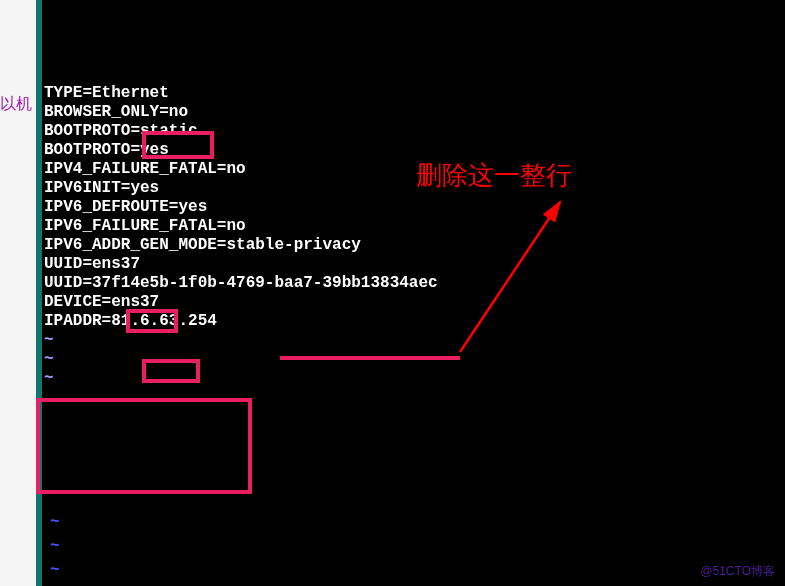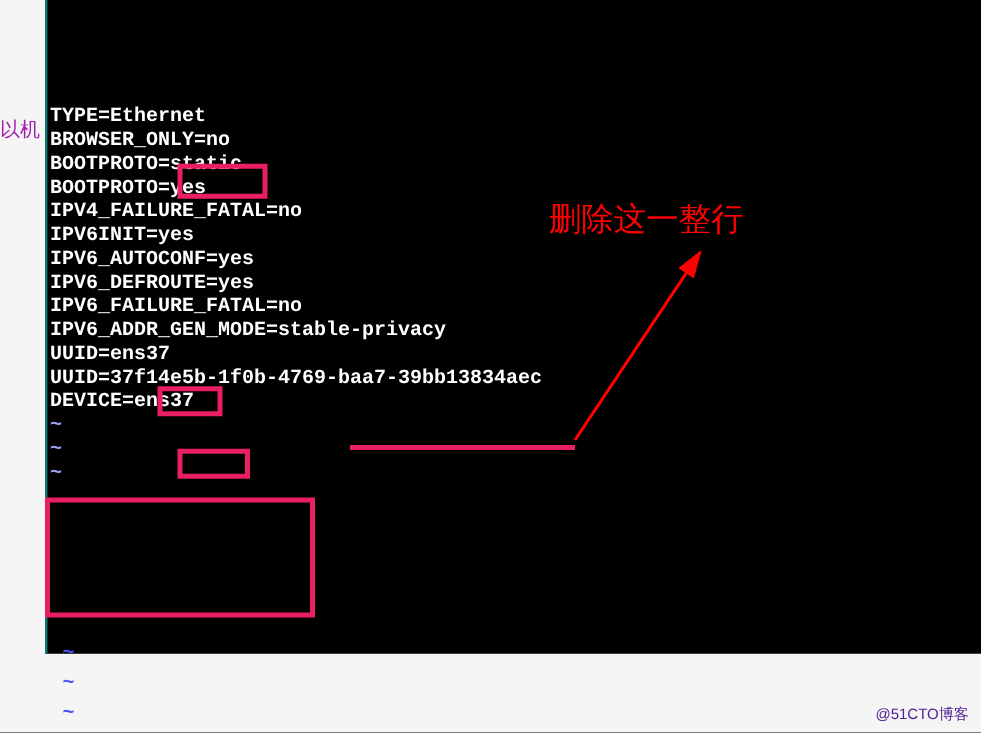--- a/index.html
+++ b/index.html
@@ -21,23 +21,23 @@
       top: 94px;
       font-size: 16px;
       color: #a21caf;
       font-family: sans-serif;
     }
     .terminal {
       position: absolute;
       left: 36px;
       top: 0;
       width: 749px;
-      height: 523px;
+      height: 586px;
       background: #000;
-      border-left: 2px solid #0f766e;
+      border-left: 6px solid #0f766e;
       padding: 0;
     }
     .terminal-line {
       color: #fff;
       font-size: 16px;
       font-weight: bold;
       line-height: 19px;
       white-space: pre;
       font-family: 'Courier New', monospace;
       padding-left: 2px;
@@ -74,21 +74,20 @@
       background: #e91e63;
     }
     .annotation {
       position: absolute;
       left: 416px;
       top: 158px;
       color: #ff0000;
       font-size: 26px;
       font-family: Liberation Serif, serif;
       font-weight: normal;
-      margin-left: 23px;
     }
     .arrow-svg {
       position: absolute;
       left: 440px;
       top: 192px;
       pointer-events: none;
     }
     .watermark {
       position: absolute;
       right: 10px;
@@ -117,27 +116,27 @@
 <div class="left-label">以机</div>
 
 <div class="terminal">
   <div class="terminal-content">
     <div class="terminal-line">TYPE=Ethernet</div>
     <div class="terminal-line">BROWSER_ONLY=no</div>
     <div class="terminal-line">BOOTPROTO=static</div>
     <div class="terminal-line">BOOTPROTO=yes</div>
     <div class="terminal-line">IPV4_FAILURE_FATAL=no</div>
     <div class="terminal-line">IPV6INIT=yes</div>
-    <div class="terminal-line">IPV6_AUTOCONF=yes</div>
     <div class="terminal-line">IPV6_DEFROUTE=yes</div>
     <div class="terminal-line">IPV6_FAILURE_FATAL=no</div>
     <div class="terminal-line">IPV6_ADDR_GEN_MODE=stable-privacy</div>
     <div class="terminal-line">UUID=ens37</div>
     <div class="terminal-line">UUID=37f14e5b-1f0b-4769-baa7-39bb13834aec</div>
     <div class="terminal-line">DEVICE=ens37</div>
+    <div class="terminal-line">IPADDR=81.6.63.254</div>
     <div class="tilde">~</div>
     <div class="tilde">~</div>
     <div class="tilde">~</div>
   </div>
 </div>
 
 <div class="highlight-box box1"></div>
 <div class="highlight-box box2"></div>
 <div class="highlight-box box3"></div>
 <div class="highlight-box box4"></div>

